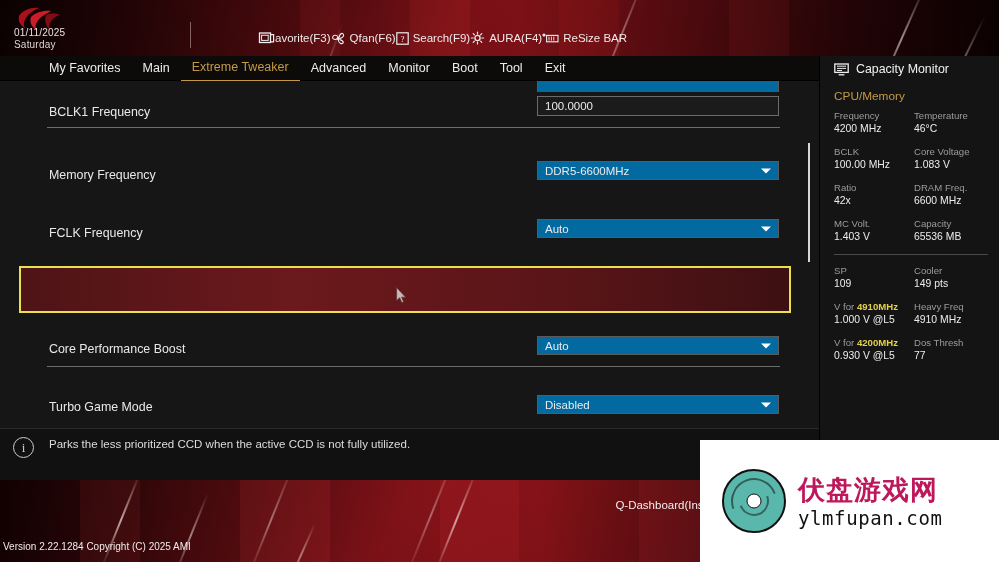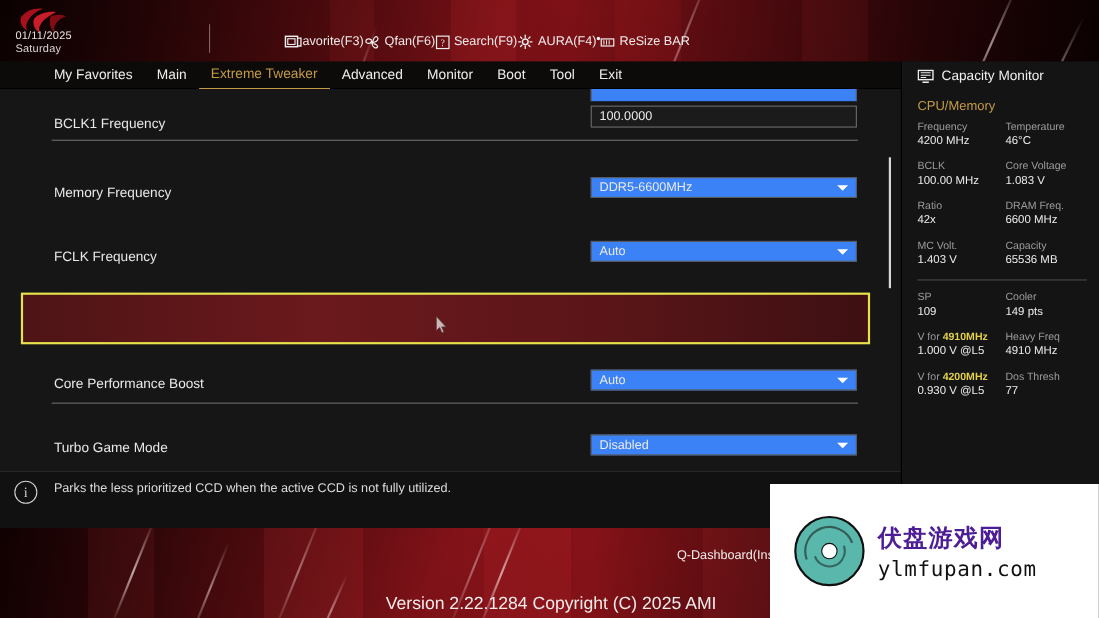--- a/index.html
+++ b/index.html
@@ -53,21 +53,21 @@
   .menu-item { color: #efece9; font-size: 12.5px; padding: 0 11px; line-height: 25px; white-space: nowrap; }
   .menu-item.active { color: #c49a46; border-bottom: 1px solid #c49a46; }
 
   
   .content { position:absolute; left:0; top:81px; width: 819px; height: 347px; background: #161616; overflow:hidden; }
   .row { position: relative; height: 29px; display: flex; align-items: center; }
   .row .label { position: absolute; left: 49px; color: #e9e9e9; font-size: 12.4px; white-space: nowrap; }
 
   .field {
     position: absolute; left: 537px; width: 242px; height: 19px;
-    background: #3b82f6; border: 1px solid #5a5a5a;
+    background: #0369a1; border: 1px solid #5a5a5a;
     color: #eaeaea; font-size: 11.5px;
     display: flex; align-items: center; padding: 0 7px;
   }
   .field.input { background: #1b1b1b; border-color:#6b6b6b; height:20px; }
   .field .caret {
     position: absolute; right: 7px; top: 50%; transform: translateY(-50%);
     width: 0; height: 0; border-left: 5px solid transparent; border-right: 5px solid transparent; border-top: 5px solid #ffffff;
   }
   .divider { position:absolute; left: 47px; width: 733px; height: 1px; background: #6d6d6d; }
 
@@ -99,29 +99,29 @@
     background:
       linear-gradient(120deg, rgba(0,0,0,.55) 0%, rgba(0,0,0,.1) 40%, rgba(0,0,0,.5) 100%),
       linear-gradient(90deg, #260305 0%, #5e0d11 18%, #8e141b 40%, #a2161d 54%, #6a0f14 72%, #360609 90%, #1a0203 100%);
     overflow:hidden;
   }
   .footer-blocks { position:absolute; inset:0;
     background: linear-gradient(90deg, transparent 0 8%, rgba(255,70,70,.08) 8% 14%, transparent 14% 24%, rgba(255,70,70,.10) 24% 33%, transparent 33% 44%, rgba(255,60,60,.09) 44% 52%, transparent 52% 64%, rgba(255,70,70,.08) 64% 72%, transparent 72%);
   }
   .fstreak { position:absolute; background: linear-gradient(180deg, rgba(255,235,235,0), rgba(255,235,235,.85), rgba(255,235,235,0)); width:1.5px; }
   .qdash { position:absolute; right: 289px; top: 19px; color:#f3eded; font-size:11.5px; white-space:nowrap; }
-  .version { position:absolute; left: 3px; right:0; top: 61px; text-align:center; color:#f1ebeb; font-size:16px; }
+  .version { position:absolute; left: 3px; right:0; top: 61px; color:#f1ebeb; font-size:10px; }
 
   
   .watermark { position:absolute; left: 700px; top: 440px; width: 299px; height: 122px; background:#ffffff; display:flex; align-items:center; gap:12px; padding-left: 22px; }
   .wm-disc { width:64px; height:64px; border-radius:50%; background:#59b7ab; position:relative; flex:0 0 auto; border:2px solid #111; }
   .wm-disc::after { content:""; position:absolute; left:50%; top:50%; transform:translate(-50%,-50%); width:13px; height:13px; border-radius:50%; background:#fff; border:1.5px solid #111;}
   .wm-swirl { position:absolute; inset:7px; border-radius:50%; border:2px solid rgba(20,20,20,.55); border-right-color:transparent; border-bottom-color:transparent; transform:rotate(25deg);}
   .wm-swirl2 { position:absolute; inset:15px; border-radius:50%; border:2px solid rgba(20,20,20,.5); border-left-color:transparent; border-top-color:transparent; transform:rotate(25deg);}
-  .wm-cn { color:#4c1d95; font-size:22px; font-weight:bold; letter-spacing:1px; line-height:34px; font-family:"DejaVu Sans", sans-serif; }
+  .wm-cn { color:#be185d; font-size:27px; font-weight:bold; letter-spacing:1px; line-height:34px; font-family:"DejaVu Sans", sans-serif; }
   .wm-url { color:#111; font-size:19px; font-weight:normal; letter-spacing:.6px; line-height:22px; font-family:"DejaVu Sans Mono", monospace; }
 
   .scrollbar { position:absolute; left: 808px; top: 143px; width: 2px; height: 119px; background:#d8d8d8; }
 </style>
 </head>
 <body>
 
 <div id="root">
 
   <div class="header">

